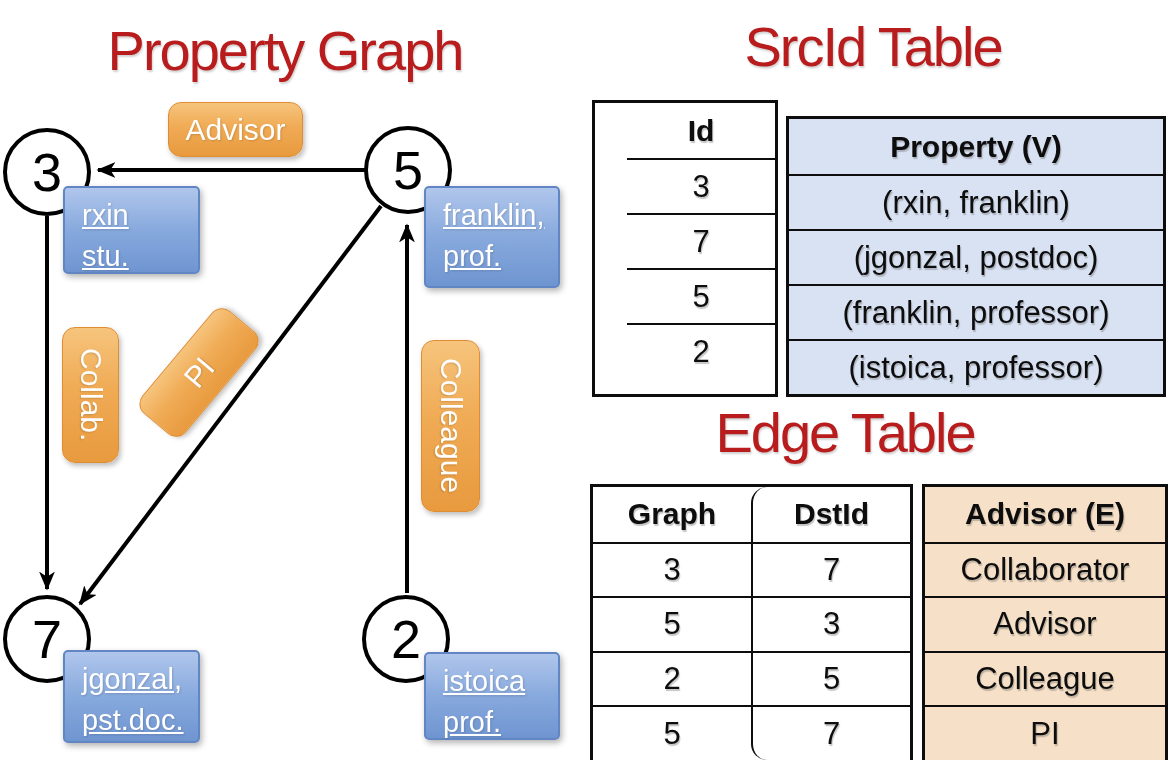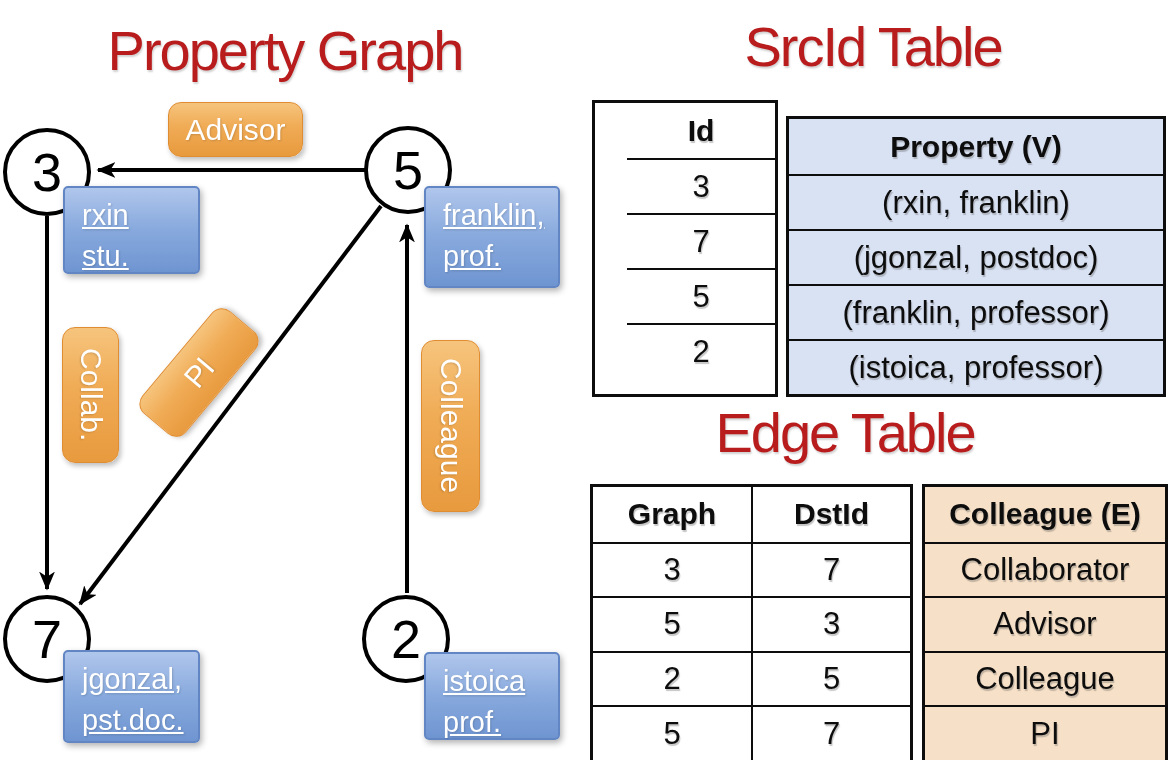--- a/index.html
+++ b/index.html
@@ -142,30 +142,30 @@
 
   <div class="tablewrap" style="left:590px;top:484px;gap:9px;">
     <div class="tcol twocol" style="width:323px;">
       <div style="width:158px;">
         <div class="tcell v546 hdr">Graph</div>
         <div class="tcell v546">3</div>
         <div class="tcell v546">5</div>
         <div class="tcell v546">2</div>
         <div class="tcell v546">5</div>
       </div>
-      <div class="subcol2" style="flex:1;">
+      <div class="subcol2" style="flex:1;border-radius:16px;">
         <div class="tcell v546 hdr">DstId</div>
         <div class="tcell v546">7</div>
         <div class="tcell v546">3</div>
         <div class="tcell v546">5</div>
         <div class="tcell v546">7</div>
       </div>
     </div>
     <div class="tcol tanfill" style="width:246px;">
-      <div class="tcell v546 hdr">Colleague (E)</div>
+      <div class="tcell v546 hdr">Advisor (E)</div>
       <div class="tcell v546">Collaborator</div>
       <div class="tcell v546">Advisor</div>
       <div class="tcell v546">Colleague</div>
       <div class="tcell v546">PI</div>
     </div>
   </div>
 
 </div>
 
 </body></html>

